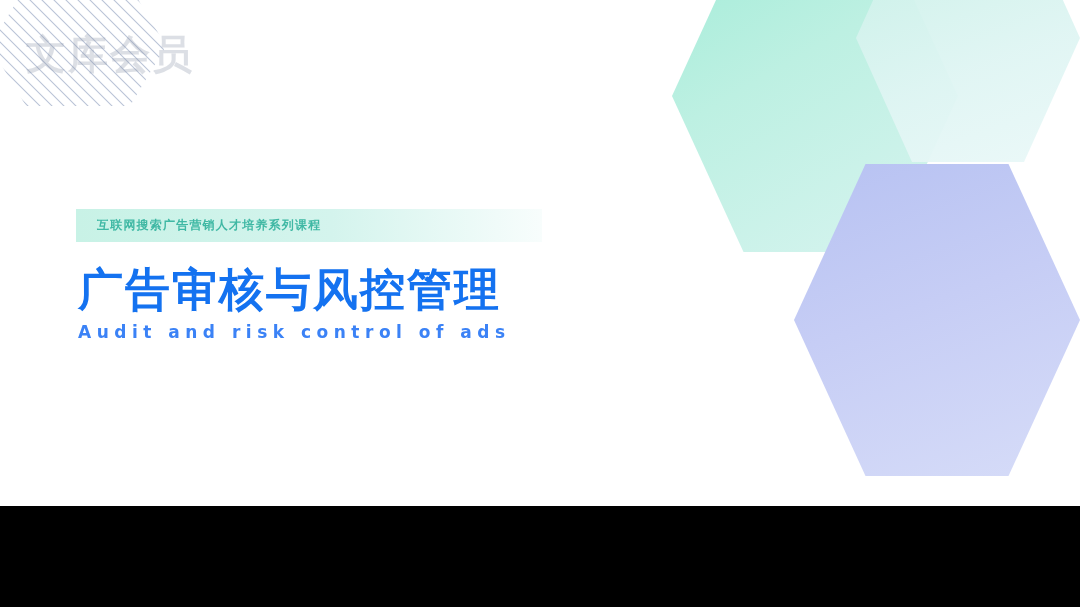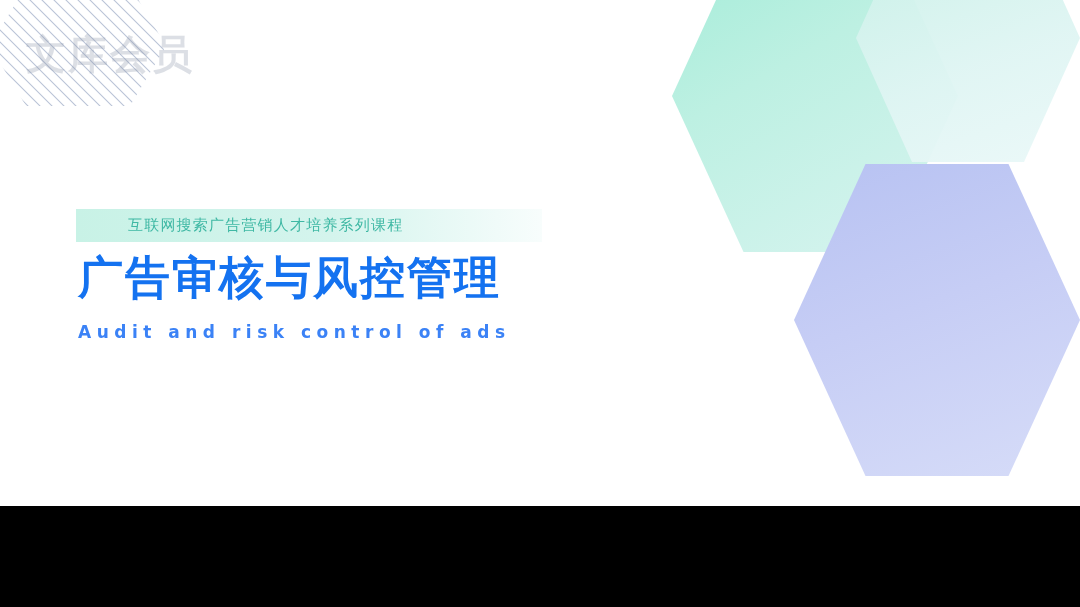--- a/index.html
+++ b/index.html
@@ -77,33 +77,33 @@
     position: absolute;
     left: 76px;
     top: 209px;
     width: 466px;
     height: 33px;
     background: linear-gradient(90deg, #c8f2e6 0%, #d4f4ed 55%, rgba(226,247,244,0.25) 100%);
     display: flex;
     align-items: center;
   }
   #subtitle-text {
-    padding-left: 52px;
+    padding-left: 21px;
     font-family: "DejaVu Sans", "Liberation Sans", sans-serif;
-    font-size: 15px;
-    font-weight: normal;
+    font-size: 12px;
+    font-weight: bold;
     letter-spacing: 1.2px;
     color: #3fb8a4;
     white-space: nowrap;
   }
 
   #main-title {
     position: absolute;
     left: 78px;
-    top: 250px;
+    top: 262px;
     font-family: "DejaVu Sans", "Liberation Sans", sans-serif;
     font-size: 45px;
     font-weight: bold;
     letter-spacing: 2px;
     color: #1472f0;
     white-space: nowrap;
     line-height: 56px;
   }
 
   #english-title {

